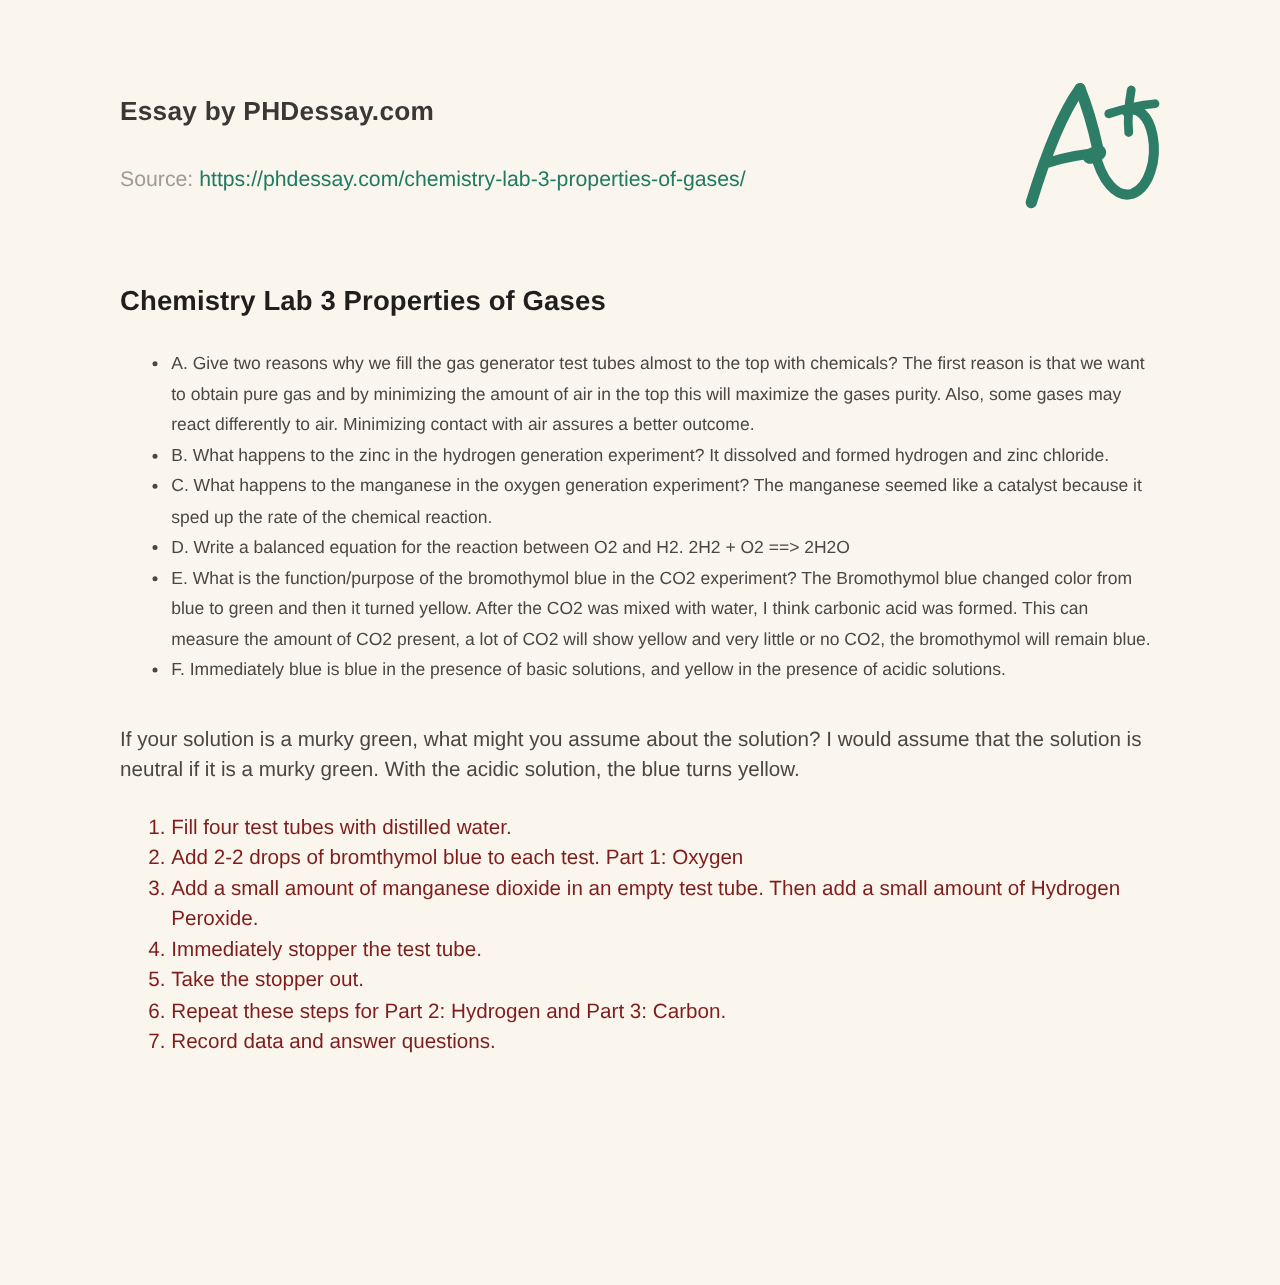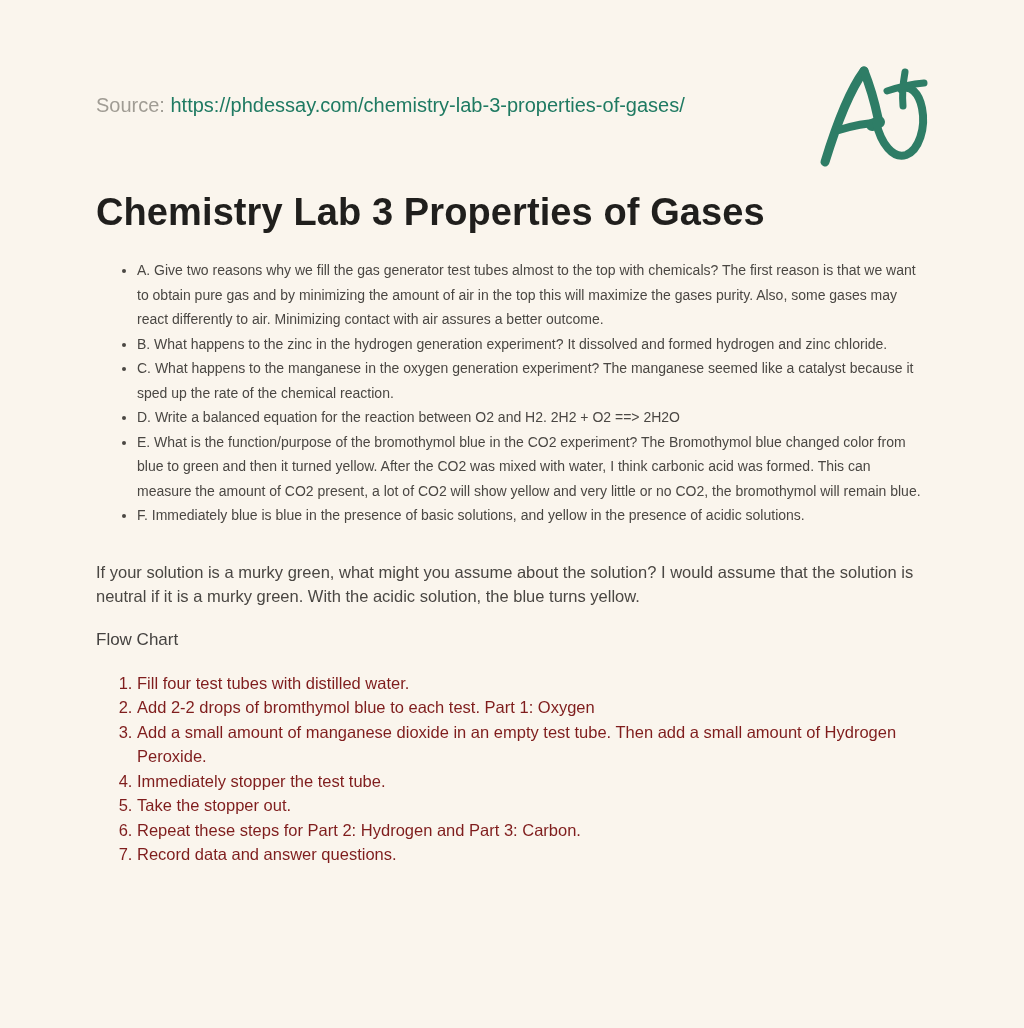--- a/index.html
+++ b/index.html
@@ -18,38 +18,38 @@
   .content {
     padding: 78px 96px 30px 96px;
   }
   .byline {
     font-size: 21px;
     font-weight: 700;
     color: #3a3835;
     letter-spacing: 0.2px;
   }
   .source-line {
-    margin-top: 16px;
-    font-size: 20px;
+    margin-top: 32px;
+    font-size: 17px;
     color: #a09c94;
   }
   .source-line a {
     color: #1f7a62;
     text-decoration: none;
   }
   .logo {
     position: absolute;
     top: 62px;
     right: 86px;
     width: 120px;
     height: 110px;
   }
   h1.title {
     margin-top: 74px;
-    font-size: 38px;
+    font-size: 22px;
     font-weight: 700;
     color: #201f1d;
     letter-spacing: 0.1px;
   }
   .section-label {
     margin-top: 34px;
     font-size: 17px;
     color: #444240;
   }
   ul.questions {
@@ -107,41 +107,41 @@
       <path d="M58 60 C63 82 75 97 88 93 C101 88 108 66 104 46 C101 31 92 22 83 27" stroke-width="8"></path>
 
       <path d="M87 10 C85 21 84 33 85 44" stroke-width="7"></path>
 
       <path d="M69 29 C81 25 94 22 106 21" stroke-width="7"></path>
     </svg>
   </span>
 
   <div class="content">
 
+    <div class="byline">Essay by PHDessay.com</div>
 
     <div class="source-line">
       <span>Source:</span>
       <a href="#">https://phdessay.com/chemistry-lab-3-properties-of-gases/</a>
     </div>
 
     <h1 class="title">Chemistry Lab 3 Properties of Gases</h1>
 
 
     <ul class="questions">
       <li>A. Give two reasons why we fill the gas generator test tubes almost to the top with chemicals? The first reason is that we want to obtain pure gas and by minimizing the amount of air in the top this will maximize the gases purity. Also, some gases may react differently to air. Minimizing contact with air assures a better outcome.</li>
       <li>B. What happens to the zinc in the hydrogen generation experiment? It dissolved and formed hydrogen and zinc chloride.</li>
       <li>C. What happens to the manganese in the oxygen generation experiment? The manganese seemed like a catalyst because it sped up the rate of the chemical reaction.</li>
       <li>D. Write a balanced equation for the reaction between O2 and H2. 2H2 + O2 ==&gt; 2H2O</li>
       <li>E. What is the function/purpose of the bromothymol blue in the CO2 experiment? The Bromothymol blue changed color from blue to green and then it turned yellow. After the CO2 was mixed with water, I think carbonic acid was formed. This can measure the amount of CO2 present, a lot of CO2 will show yellow and very little or no CO2, the bromothymol will remain blue.</li>
       <li>F. Immediately blue is blue in the presence of basic solutions, and yellow in the presence of acidic solutions.</li>
     </ul>
 
     <p class="para">If your solution is a murky green, what might you assume about the solution? I would assume that the solution is neutral if it is a murky green. With the acidic solution, the blue turns yellow.</p>
 
-    <div class="flow-label">Flow Chart</div>
 
     <ol class="steps">
       <li>Fill four test tubes with distilled water.</li>
       <li>Add 2-2 drops of bromthymol blue to each test. Part 1: Oxygen</li>
       <li>Add a small amount of manganese dioxide in an empty test tube. Then add a small amount of Hydrogen Peroxide.</li>
       <li>Immediately stopper the test tube.</li>
       <li>Take the stopper out.</li>
       <li>Repeat these steps for Part 2: Hydrogen and Part 3: Carbon.</li>
       <li>Record data and answer questions.</li>
     </ol>

